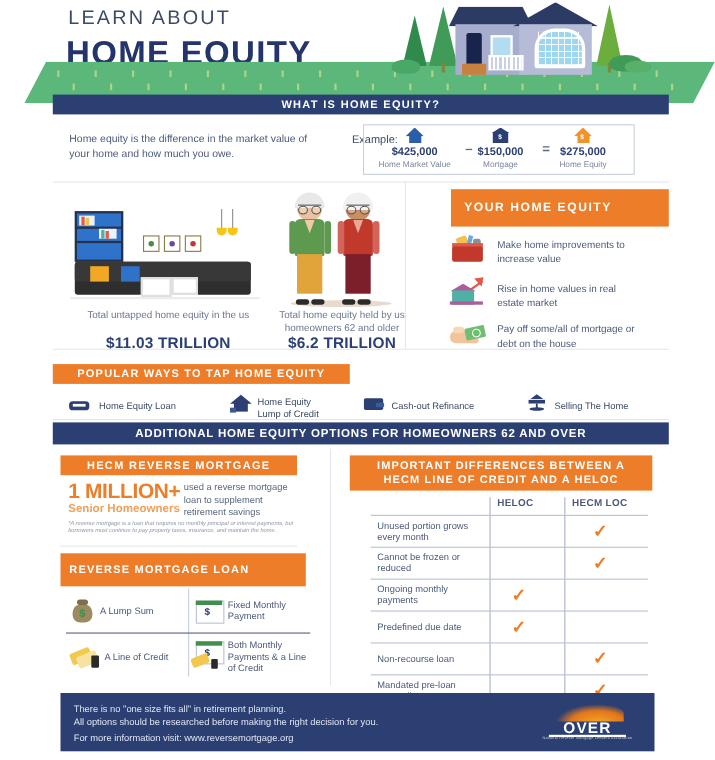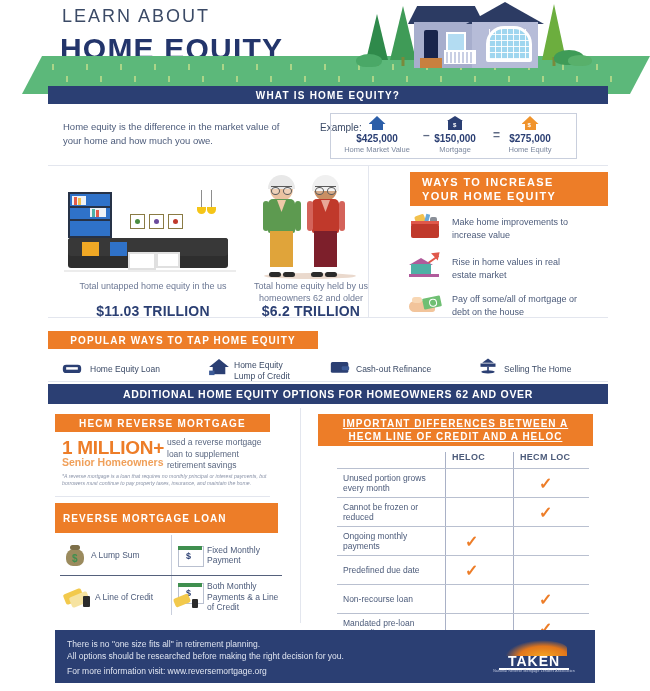--- a/index.html
+++ b/index.html
@@ -397,21 +397,20 @@
       <div class="p-legs" style="background:#7d1f2b;"></div>
       <div class="p-shoe" style="left:5px;"></div>
       <div class="p-shoe" style="left:19px;"></div>
     </div>
   </div>
   <div class="stat-cap" style="left:232px;top:280px;width:158px;">Total home equity held by us homeowners 62 and older</div>
   <div class="stat-big" style="left:232px;top:303px;width:158px;">$6.2 TRILLION</div>
 
   <div class="bar orange" style="left:410px;top:172px;width:186px;height:34px;font-size:11px;flex-direction:column;
               align-items:flex-start;justify-content:center;padding-left:12px;line-height:14px;letter-spacing:1.4px;">
-    <span>WAYS TO INCREASE</span>
     <span>YOUR HOME EQUITY</span>
   </div>
 
   <div class="wi-ic" style="left:409px;top:213px;">
     <div class="tb-t1"></div>
       <div class="tb-t2"></div>
       <div class="tb-t3"></div>
     <div class="tb-lid"></div>
       <div class="tb-body"></div>
   </div>
@@ -537,21 +536,21 @@
           <div class="tp"></div>
           <div class="ds">$</div>
         <div class="c1" style="position:absolute;left:-4px;top:13px;width:16px;height:9px;background:#f2c94c;border-radius:2px;transform:rotate(-22deg);"></div>
         <div class="rd" style="position:absolute;left:14px;top:16px;width:6px;height:9px;background:#2b2b2b;border-radius:1px;"></div>
       </div>
       <div class="pg-lbl">Both Monthly Payments &amp; a Line of Credit</div>
     </div>
   </div>
 
   <div class="bar orange" style="left:318px;top:414px;width:275px;height:32px;font-size:10px;flex-direction:column;
-              line-height:13px;letter-spacing:1px;text-align:center;text-decoration:underline;">
+              line-height:13px;letter-spacing:1px;text-align:center;">
     <span>IMPORTANT DIFFERENCES BETWEEN A</span>
     <span>HECM LINE OF CREDIT AND A HELOC</span>
   </div>
 
   <div class="tbl">
     <div class="tbl-head" style="left:117px;">HELOC</div>
     <div class="tbl-head" style="left:185px;">HECM LOC</div>
     <div class="tbl-col" style="left:110px;height:200px;"></div>
     <div class="tbl-col" style="left:178px;height:200px;"></div>
     <div id="table-body" style="position:absolute;top:16px;left:0;width:258px;">
@@ -590,18 +589,18 @@
   </div>
 
   <div class="foot">
     <div class="foot-t1">
       <div>There is no "one size fits all" in retirement planning.</div>
       <div>All options should be researched before making the right decision for you.</div>
     </div>
     <div class="foot-t2">For more information visit: www.reversemortgage.org</div>
     <div class="nrmla">
       <div class="arc"></div>
-      <div class="txt">TAKEN</div>
+      <div class="txt">OVER</div>
       <div class="bar2"></div>
       <div class="sub">National Reverse Mortgage Lenders Association</div>
     </div>
   </div>
 </div>
 
 </body></html>

